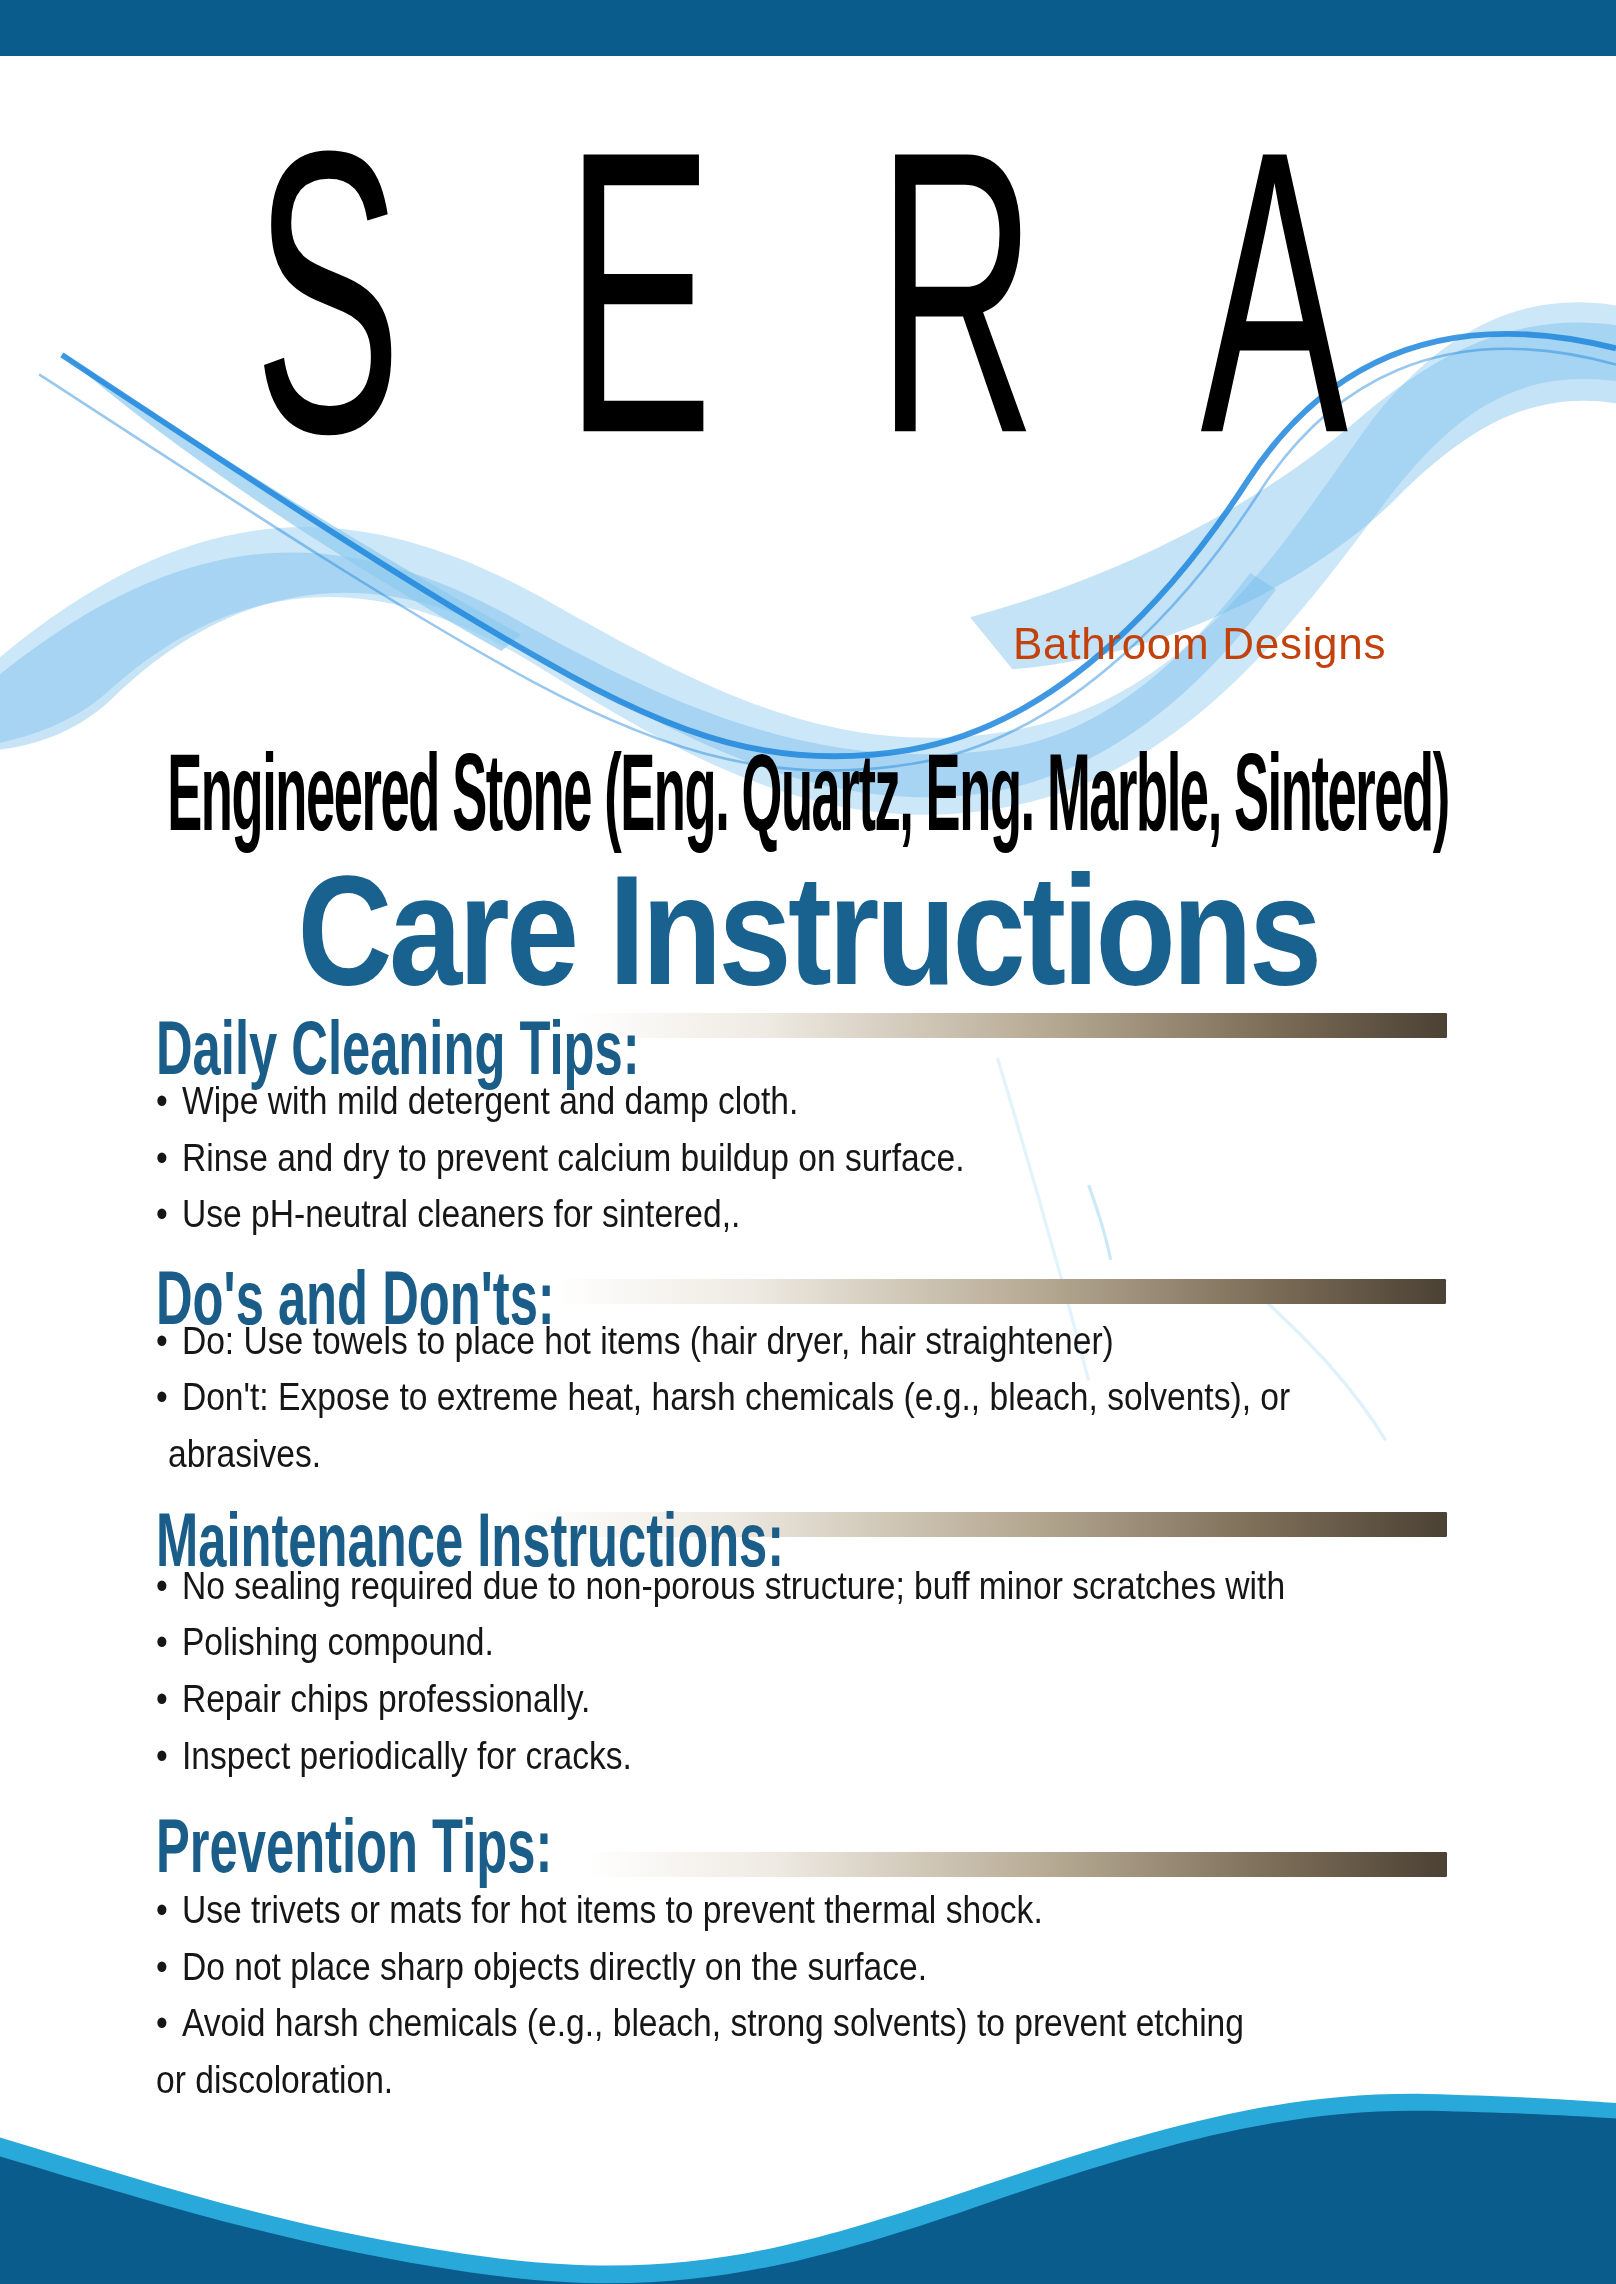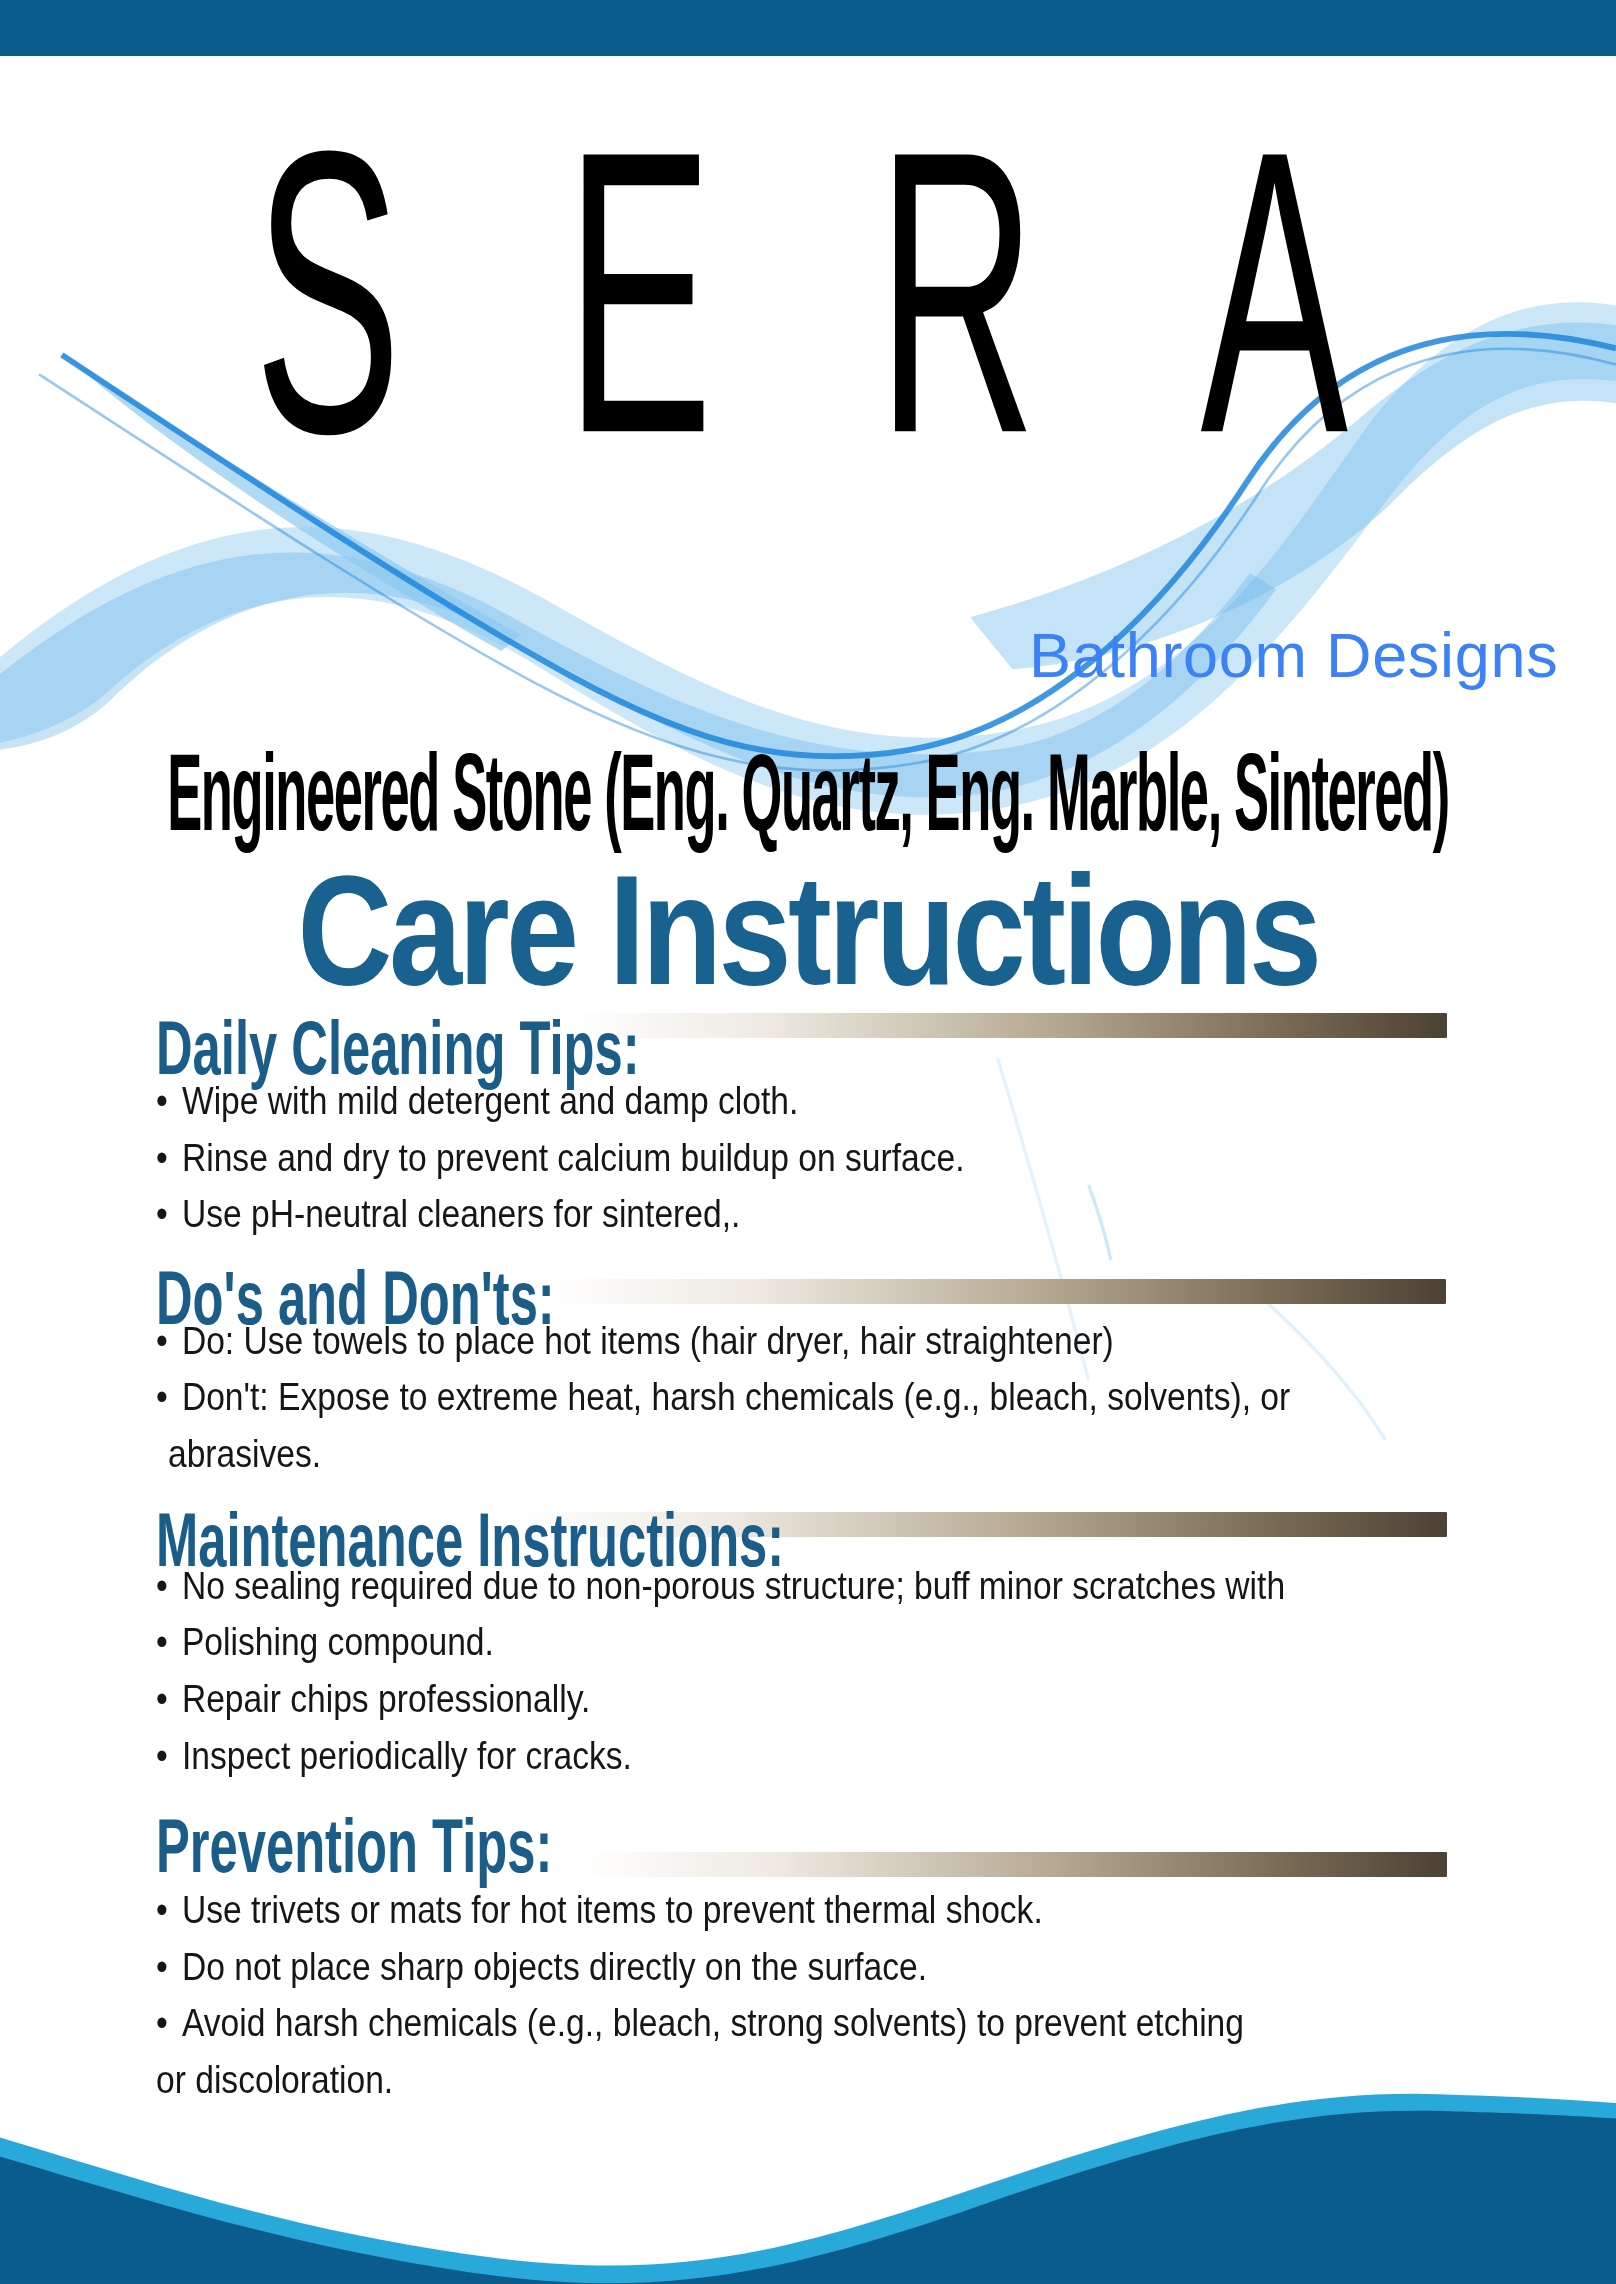--- a/index.html
+++ b/index.html
@@ -11,22 +11,22 @@
   .abs{position:absolute;}
   
   .topbar{left:0;top:0;width:1616px;height:56px;background:#0a5c8c;z-index:3;}
   
   #decor{left:0;top:0;width:1616px;height:2284px;z-index:1;}
   
   .sera{left:254px;top:91px;width:1094px;height:423px;display:flex;
         justify-content:space-between;font-size:221px;line-height:1;color:#000;z-index:4;}
   .sera span{display:inline-block;transform:scaleY(1.82);transform-origin:top;font-weight:400;}
   
-  .brand{left:1013px;top:619px;font-size:63px;color:#3b82f6;letter-spacing:0.7px;
-         white-space:nowrap;z-index:4;margin-left:16px;}
+  .brand{left:1013px;top:619px;font-size:44px;color:#c2410c;letter-spacing:0.7px;
+         white-space:nowrap;z-index:4;}
   
   .material{left:808px;top:729px;transform:translateX(-50%) scale(0.72,1.5);
             transform-origin:center top;white-space:nowrap;font-size:73px;font-weight:700;
             letter-spacing:-2px;color:#000;z-index:4;}
   
   .care{left:808px;top:841px;transform:translateX(-50%) scale(0.9,1.07);
         transform-origin:center top;white-space:nowrap;font-size:146px;font-weight:700;
         letter-spacing:-3.9px;color:#19618f;z-index:4;}
   
   .heading{left:156px;transform:scale(0.78,1.18);transform-origin:left top;

